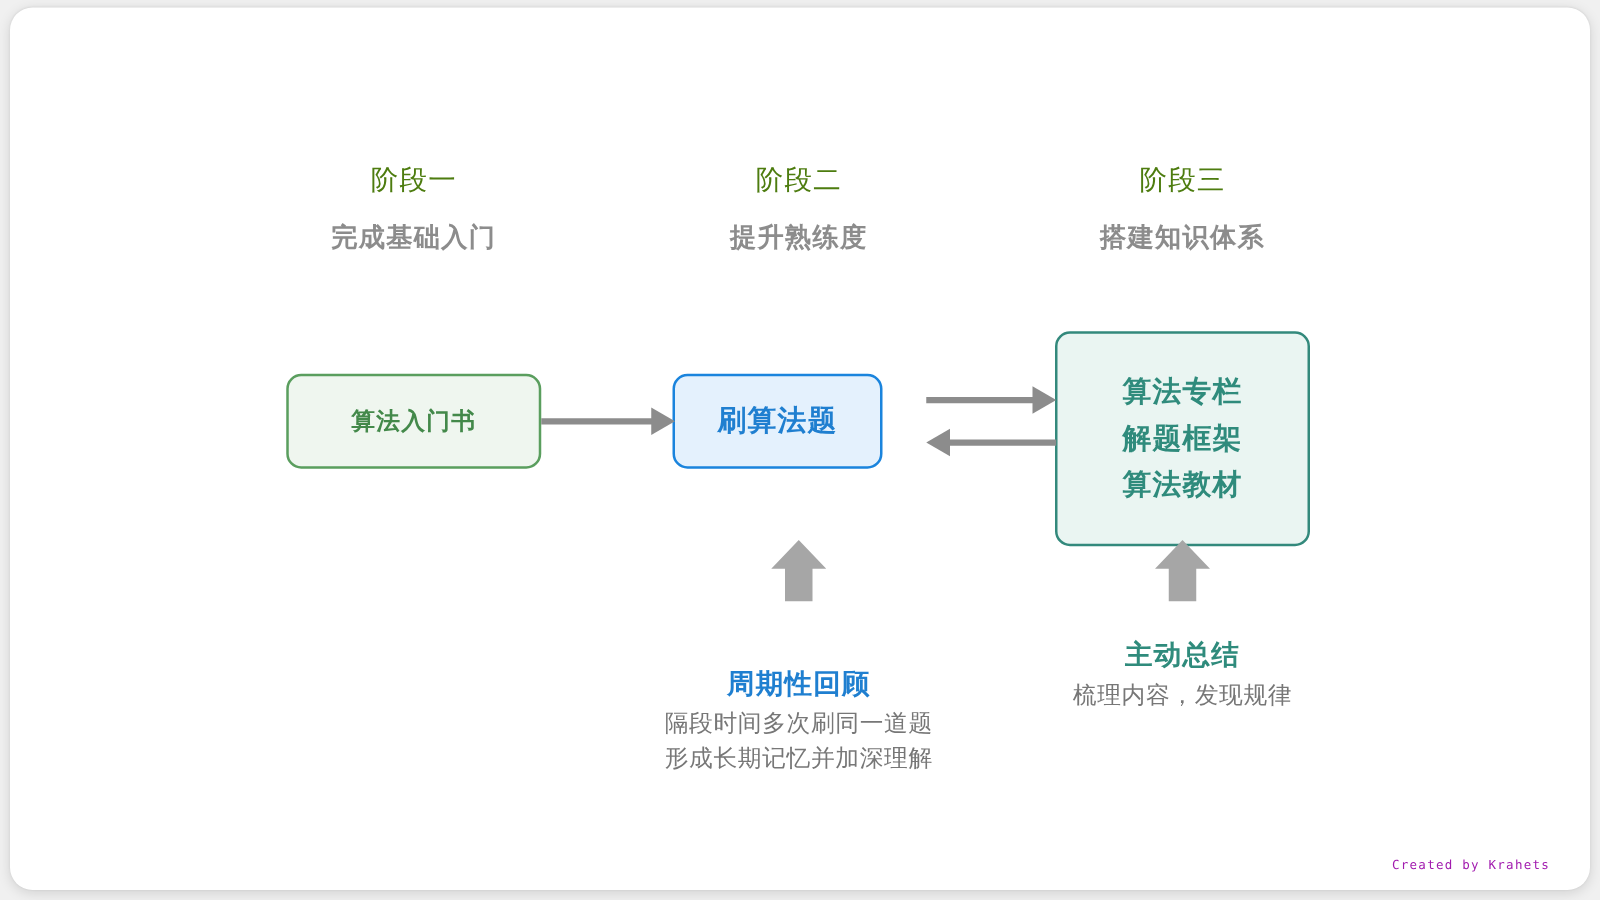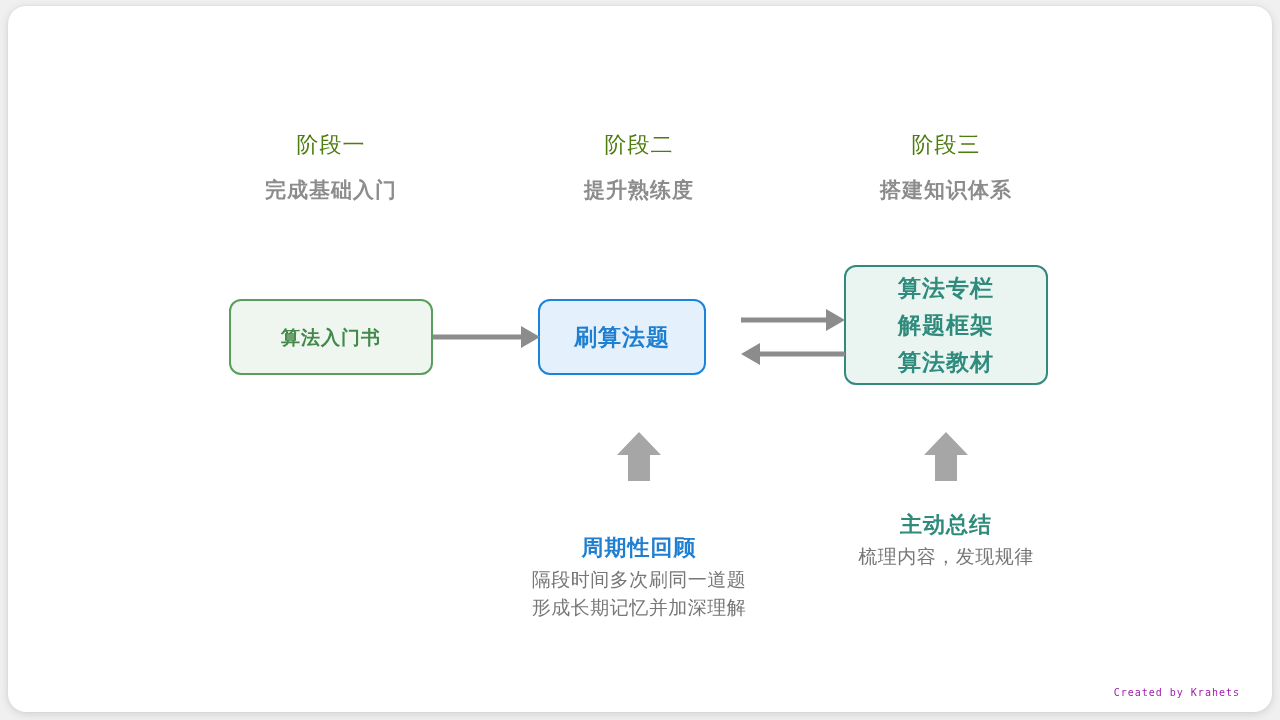--- a/index.html
+++ b/index.html
@@ -80,21 +80,21 @@
   #node-practice {
     left: 538px;  top: 299px;
     width: 168px; height: 76px;
     background: #e4f1fd;
     border: 2px solid #1a84dd;
     color: #1f7fd0;
     font-size: 23px;
   }
   #node-resources {
     left: 844px;  top: 265px;
-    width: 204px; height: 120px;
+    width: 204px; height: 172px;
     background: #eaf5f2;
     border: 2px solid #33897c;
     color: #2f8b7c;
     font-size: 23px;
   }
 
   
   .arrow-svg {
     position: absolute;
     overflow: visible;

